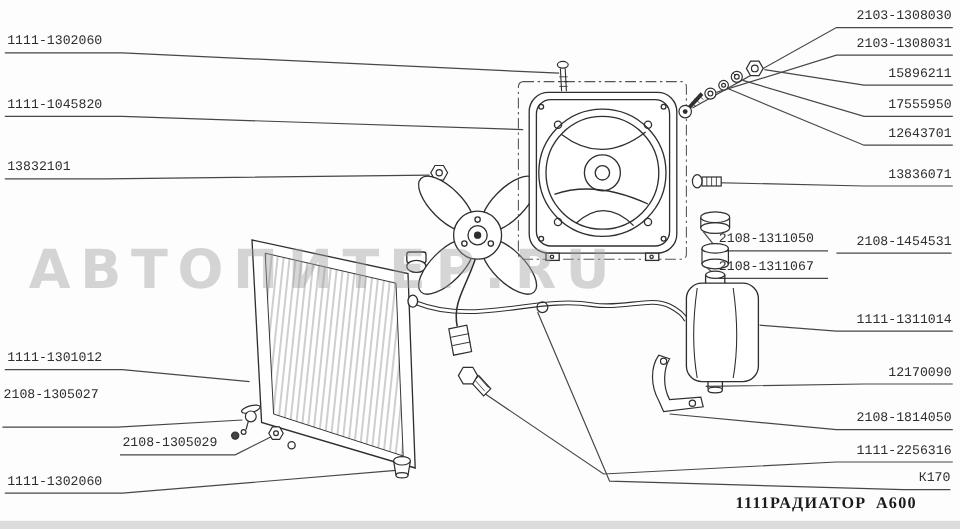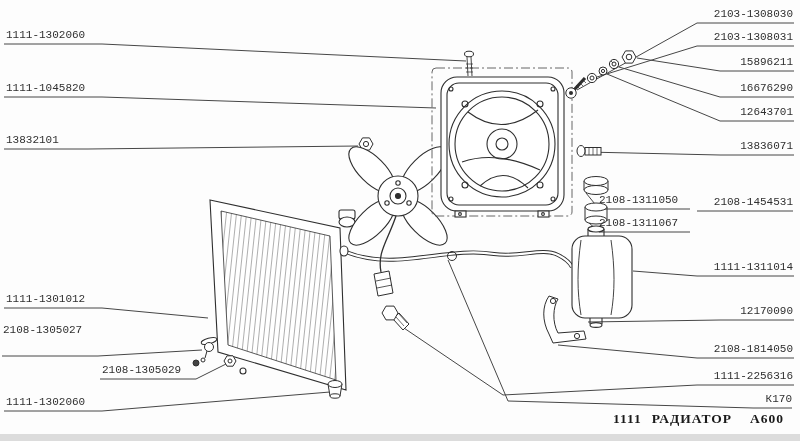--- a/index.html
+++ b/index.html
@@ -12,21 +12,21 @@
     position:absolute;font-family:"Liberation Mono","DejaVu Sans Mono",monospace;
     font-size:11px;color:var(--ink,#2f2f2f);white-space:nowrap;line-height:13px;
   }
   .lbl.r{}
   .watermark{
     position:absolute;left:24px;top:198px;white-space:nowrap;pointer-events:none;
     font-family:"DejaVu Sans",sans-serif;font-weight:bold;font-size:45px;
     letter-spacing:8px;color:var(--watermark,#9e9e9e);opacity:0.42;z-index:5;
   }
   .footer{
-    position:absolute;left:613px;top:411px;display:flex;gap:10px;z-index:6;
+    position:absolute;left:613px;top:411px;display:flex;z-index:6;
     font-family:"Liberation Serif",serif;font-weight:bold;font-size:13.5px;
     letter-spacing:1px;color:#1a1a1a;white-space:nowrap;
   }
   .footer .code{margin-left:8px;}
   .bottom-strip{
     position:absolute;left:0;right:0;bottom:0;height:7px;background:#dcdcdc;z-index:4;
   }
 </style>
 </head>
 <body>
@@ -198,36 +198,37 @@
       <ellipse cx="596" cy="325" rx="6" ry="2.4"></ellipse>
     </g>
 
     <g stroke="#2f2f2f" fill="#ffffff">
       <path d="M549 296 C542 306 542 321 549 334 L553 343 L586 339 L584 331 L558 333 C552 322 553 307 558 299 Z"></path>
       <circle cx="553" cy="301" r="2.6" fill="none"></circle>
       <circle cx="577" cy="336" r="2.6" fill="none"></circle>
     </g>
   </svg>
 
+  <div class="watermark">АВТОПИТЕР.RU</div>
 
   <div class="lbl" style="left:6px;top:29px">1111-1302060</div>
   <div class="lbl" style="left:6px;top:82px">1111-1045820</div>
   <div class="lbl" style="left:6px;top:134px">13832101</div>
   <div class="lbl" style="left:6px;top:293px">1111-1301012</div>
   <div class="lbl" style="left:3px;top:324px">2108-1305027</div>
   <div class="lbl" style="left:102px;top:364px">2108-1305029</div>
   <div class="lbl" style="left:6px;top:396px">1111-1302060</div>
 
   <div class="lbl" style="left:599px;top:194px">2108-1311050</div>
   <div class="lbl" style="left:599px;top:217px">2108-1311067</div>
 
   <div class="lbl r" style="right:7px;top:8px">2103-1308030</div>
   <div class="lbl r" style="right:7px;top:31px">2103-1308031</div>
   <div class="lbl r" style="right:7px;top:56px">15896211</div>
-  <div class="lbl r" style="right:7px;top:82px">16676290</div>
+  <div class="lbl r" style="right:7px;top:82px">17555950</div>
   <div class="lbl r" style="right:7px;top:106px">12643701</div>
   <div class="lbl r" style="right:7px;top:140px">13836071</div>
   <div class="lbl r" style="right:7px;top:196px">2108-1454531</div>
   <div class="lbl r" style="right:7px;top:261px">1111-1311014</div>
   <div class="lbl r" style="right:7px;top:305px">12170090</div>
   <div class="lbl r" style="right:7px;top:343px">2108-1814050</div>
   <div class="lbl r" style="right:7px;top:370px">1111-2256316</div>
   <div class="lbl r" style="right:8px;top:393px">К170</div>
 
   <div class="footer">

